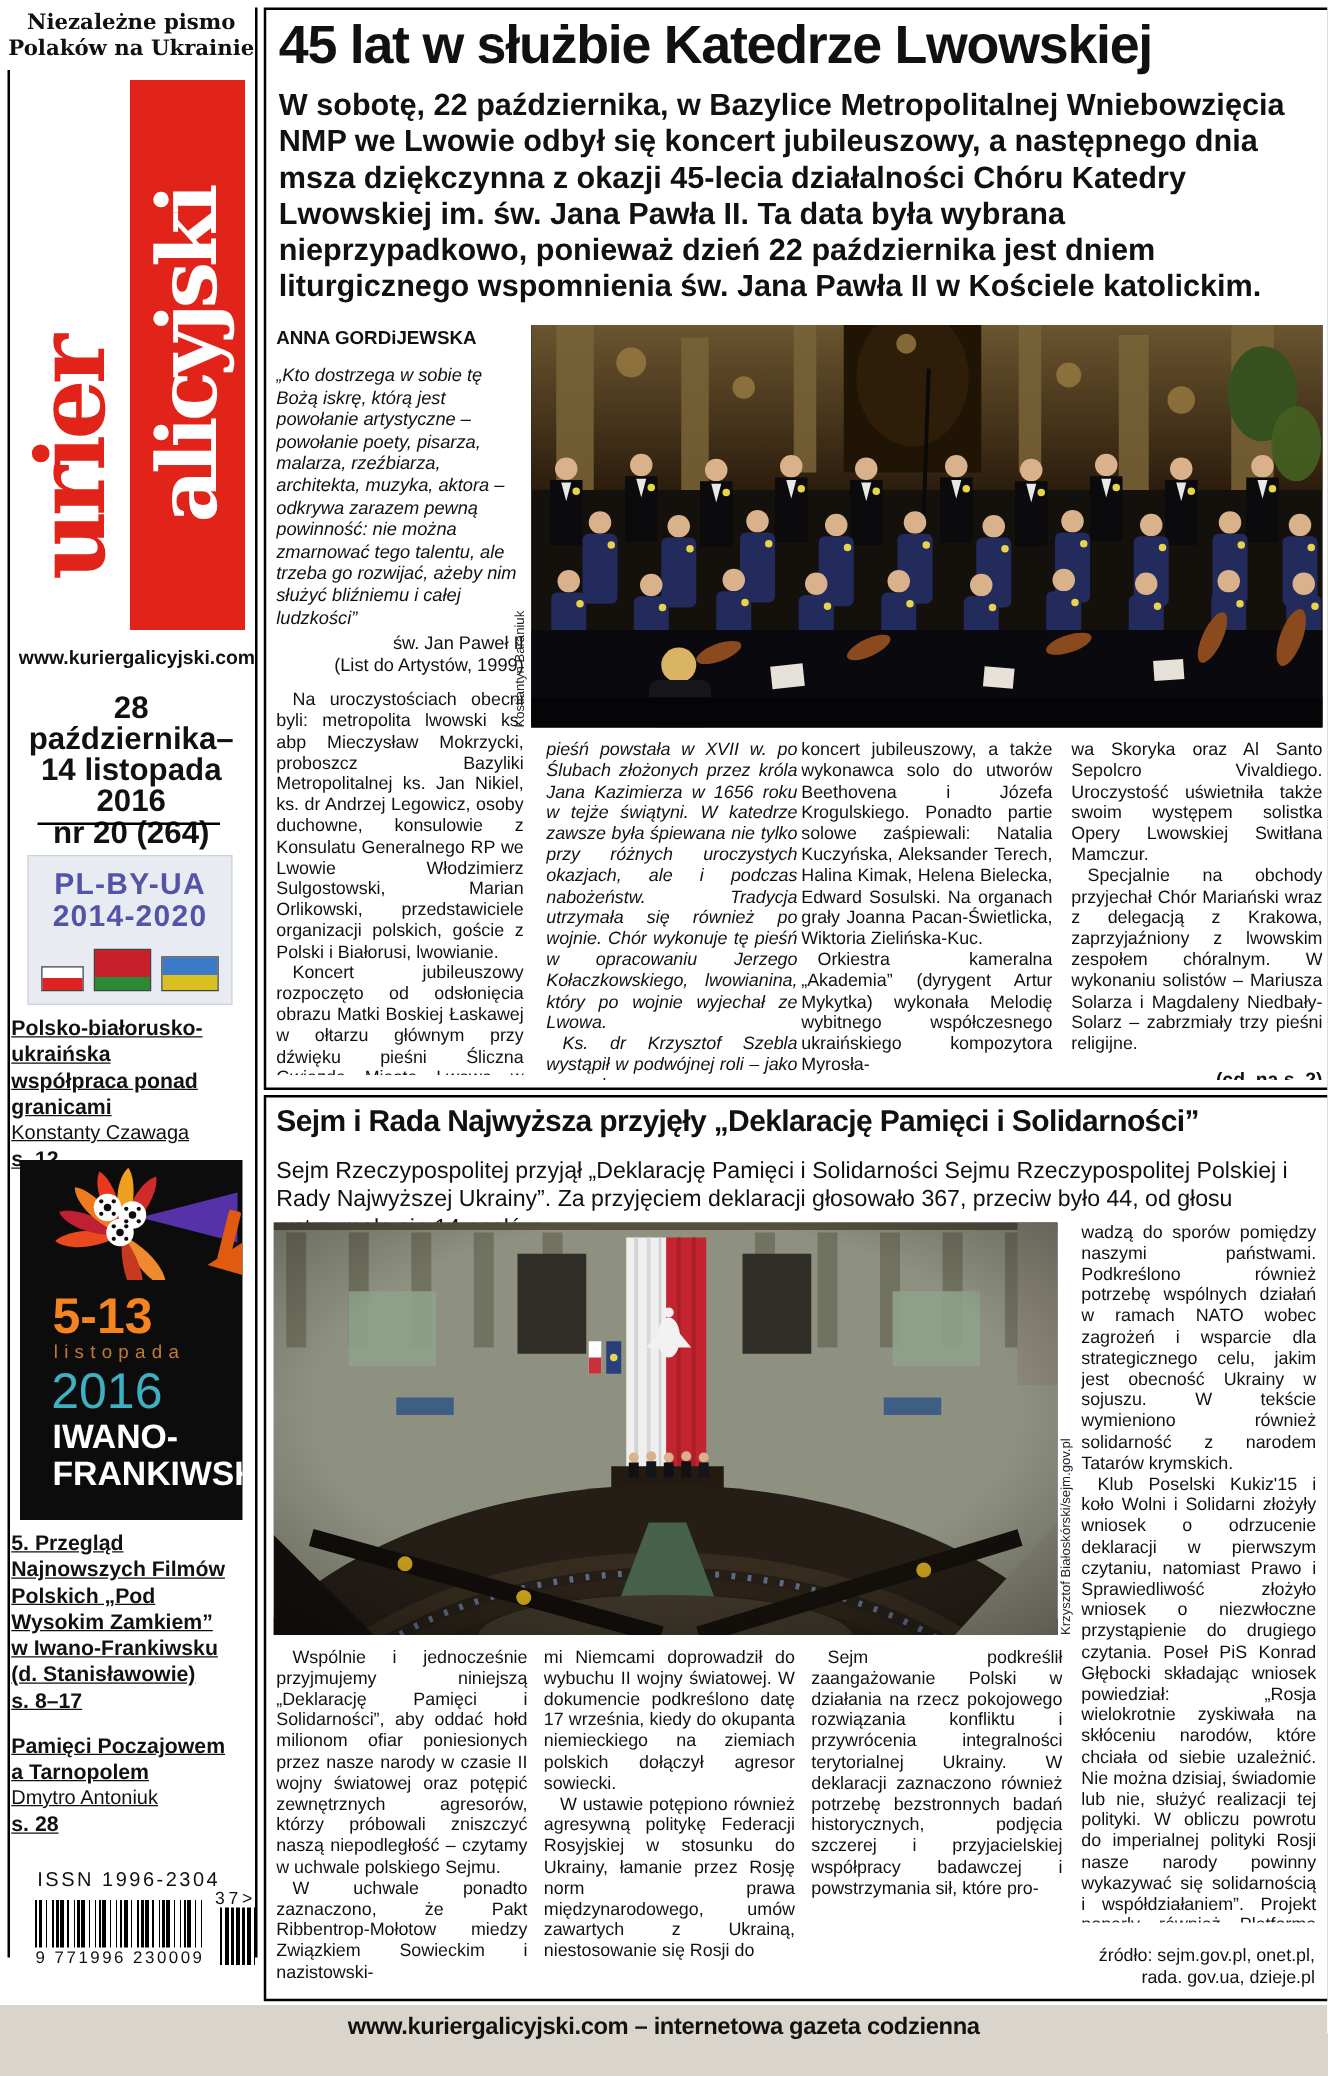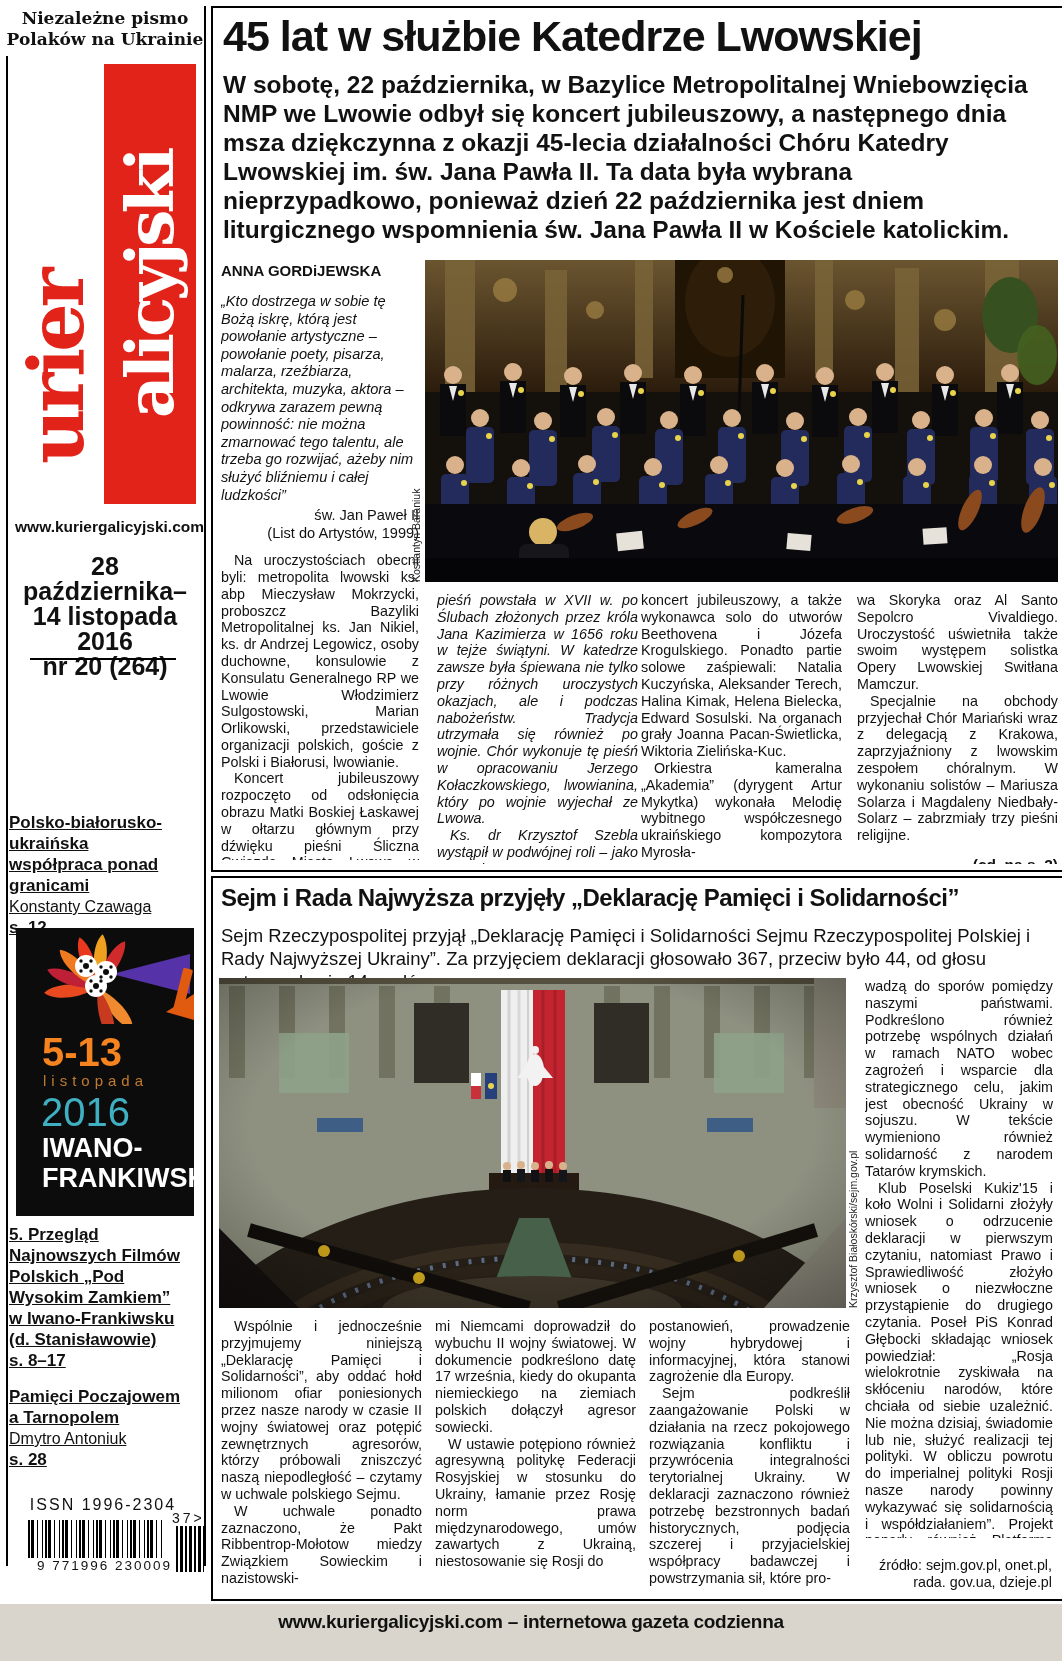--- a/index.html
+++ b/index.html
@@ -32,21 +32,21 @@
   .t1{top:806px;} .t2{top:1218px;} .t3{top:1380px;}
   .poster{position:absolute;left:10px;top:922px;width:178px;height:288px;background:#0d0c0c;overflow:hidden;}
   .poster-dates{color:#f5831f;font-weight:bold;font-size:40px;line-height:40px;margin:4px 0 0 26px;}
   .poster-month{color:#c07b30;font-size:15px;letter-spacing:5px;margin:0 0 2px 27px;}
   .poster-year{color:#3fb0c1;font-size:40px;line-height:42px;margin:2px 0 0 25px;}
   .poster-city{color:#fff;font-weight:bold;font-size:27px;line-height:30px;margin-left:26px;}
   .issn{position:absolute;left:0;top:1490px;width:194px;text-align:center;font-size:16px;letter-spacing:2px;}
   .barcode{position:absolute;left:14px;top:1514px;width:184px;height:52px;}
   .bc-main{position:absolute;left:8px;top:0;width:134px;height:46px;background:repeating-linear-gradient(90deg,#000 0 2px,#fff 2px 3px,#000 3px 6px,#fff 6px 9px,#000 9px 10px,#fff 10px 14px,#000 14px 15px,#fff 15px 17px);}
   .bc-mini{position:absolute;left:156px;top:6px;width:28px;height:46px;background:repeating-linear-gradient(90deg,#000 0 2px,#fff 2px 4px,#000 4px 7px,#fff 7px 9px);}
-  .bc-digits{position:absolute;left:0px;top:38px;width:152px;background:#fff;font-size:13.5px;letter-spacing:2px;text-align:right;}
+  .bc-digits{position:absolute;left:0px;top:38px;width:152px;background:#fff;font-size:13.5px;letter-spacing:2px;text-align:center;}
   .bc-corner{position:absolute;left:152px;top:-10px;font-size:14px;letter-spacing:3px;}
 
   
   .a1{position:absolute;left:211px;top:6px;width:849px;height:862px;border:2px solid #000;overflow:hidden;}
   .a1-headline{position:absolute;left:10px;top:4px;width:828px;font-weight:bold;font-size:43px;letter-spacing:-1px;}
   .a1-lead{position:absolute;left:10px;top:62px;width:826px;font-weight:bold;font-size:24.5px;line-height:29px;text-align:left;}
   .a1-col1{position:absolute;left:8px;top:252px;width:198px;height:600px;overflow:hidden;}
   .byline{font-weight:bold;font-size:15px;margin:2px 0 14px 0;}
   p.body{font-size:14.3px;line-height:16.8px;text-align:justify;margin:0;}
   p.ind{text-indent:13px;}
@@ -94,20 +94,31 @@
     <div class="site-url">www.kuriergalicyjski.com</div>
 
     <div class="issue-date">
       <div>28 października–</div>
       <div>14 listopada 2016</div>
       <div>nr 20 (264)</div>
     </div>
 
     <div class="side-hr"></div>
 
+    <div class="plbyua">
+      <div class="plbyua-t">
+        <div>PL-BY-UA</div>
+        <div>2014-2020</div>
+      </div>
+      <div class="plbyua-flags">
+        <span class="flag flag-pl"></span>
+        <span class="flag flag-by"></span>
+        <span class="flag flag-ua"></span>
+      </div>
+    </div>
 
     <div class="teaser t1">
       <div class="t">Polsko-białorusko-ukraińska współpraca ponad granicami</div>
       <div class="a">Konstanty Czawaga</div>
       <div class="p">s. 12</div>
     </div>
 
     <div class="poster">
       <svg width="178" height="96" viewBox="0 0 178 96">
         <g transform="translate(82,60)">
@@ -406,21 +417,20 @@
 
     <div class="a2-colN b1">
       <p class="body ind">Wspólnie i jednocześnie przyjmujemy niniejszą „Deklarację Pamięci i Solidarności”, aby oddać hołd milionom ofiar poniesionych przez nasze narody w czasie II wojny światowej oraz potępić zewnętrznych agresorów, którzy próbowali zniszczyć naszą niepodległość – czytamy w uchwale polskiego Sejmu.</p>
       <p class="body ind">W uchwale ponadto zaznaczono, że Pakt Ribbentrop-Mołotow miedzy Związkiem Sowieckim i nazistowski-</p>
     </div>
     <div class="a2-colN b2">
       <p class="body">mi Niemcami doprowadził do wybuchu II wojny światowej. W dokumencie podkreślono datę 17 września, kiedy do okupanta niemieckiego na ziemiach polskich dołączył agresor sowiecki.</p>
       <p class="body ind">W ustawie potępiono również agresywną politykę Federacji Rosyjskiej w stosunku do Ukrainy, łamanie przez Rosję norm prawa międzynarodowego, umów zawartych z Ukrainą, niestosowanie się Rosji do</p>
     </div>
     <div class="a2-colN b3">
-      <p class="body">postanowień, prowadzenie wojny hybrydowej i informacyjnej, która stanowi zagrożenie dla Europy.</p>
       <p class="body ind">Sejm podkreślił zaangażowanie Polski w działania na rzecz pokojowego rozwiązania konfliktu i przywrócenia integralności terytorialnej Ukrainy. W deklaracji zaznaczono również potrzebę bezstronnych badań historycznych, podjęcia szczerej i przyjacielskiej współpracy badawczej i powstrzymania sił, które pro-</p>
     </div>
   </section>
 
   <footer class="footer">
     <div class="footer-l1">www.kuriergalicyjski.com – internetowa gazeta codzienna</div>
   </footer>
 
 </div>
 

